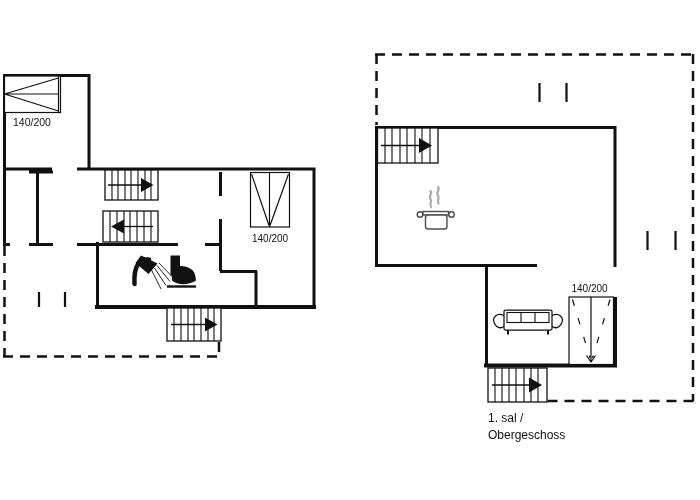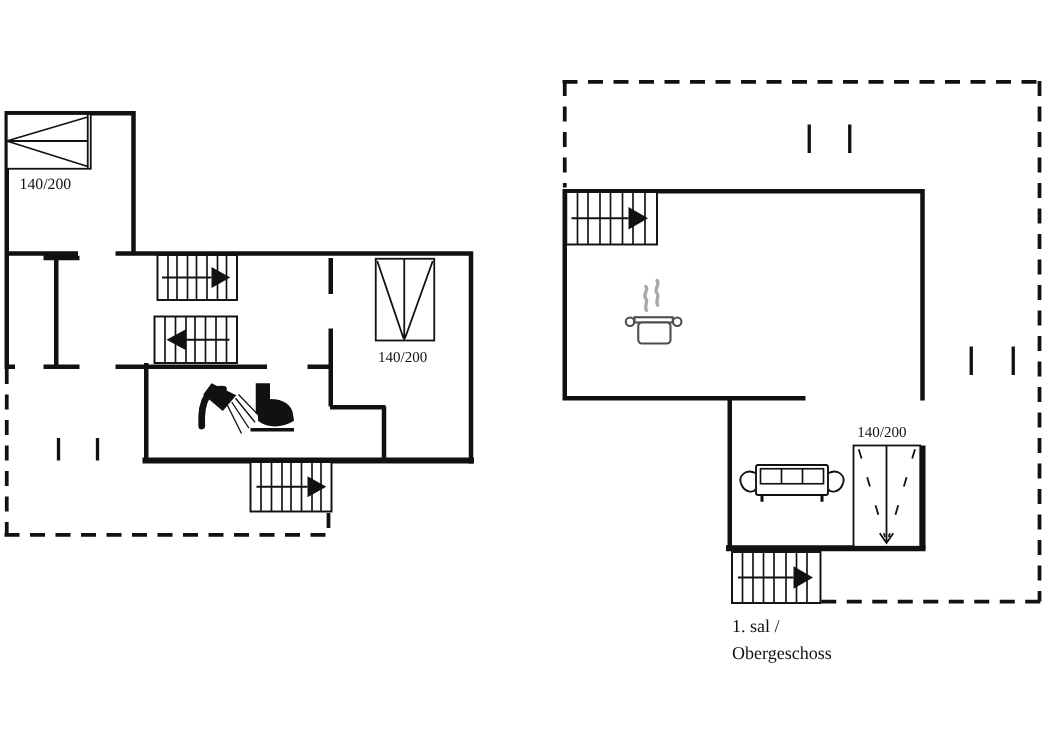--- a/index.html
+++ b/index.html
@@ -1,20 +1,20 @@
 <!DOCTYPE html>
 <html><head>
 <meta charset="utf-8">
 <style>
   html,body{margin:0;padding:0;background:#ffffff;}
   .stage{
     position:relative;
     width:700px;height:500px;
     background:#ffffff;
-    font-family:Liberation Serif, serif;
+    font-family:Liberation Sans, sans-serif;
     overflow:hidden;
   }
   svg{position:absolute;left:0;top:0;}
   text{fill:#111111;}
 </style>
 </head>
 <body>
 
 <div class="stage">
 <svg width="700" height="500" viewBox="0 0 700 500">

